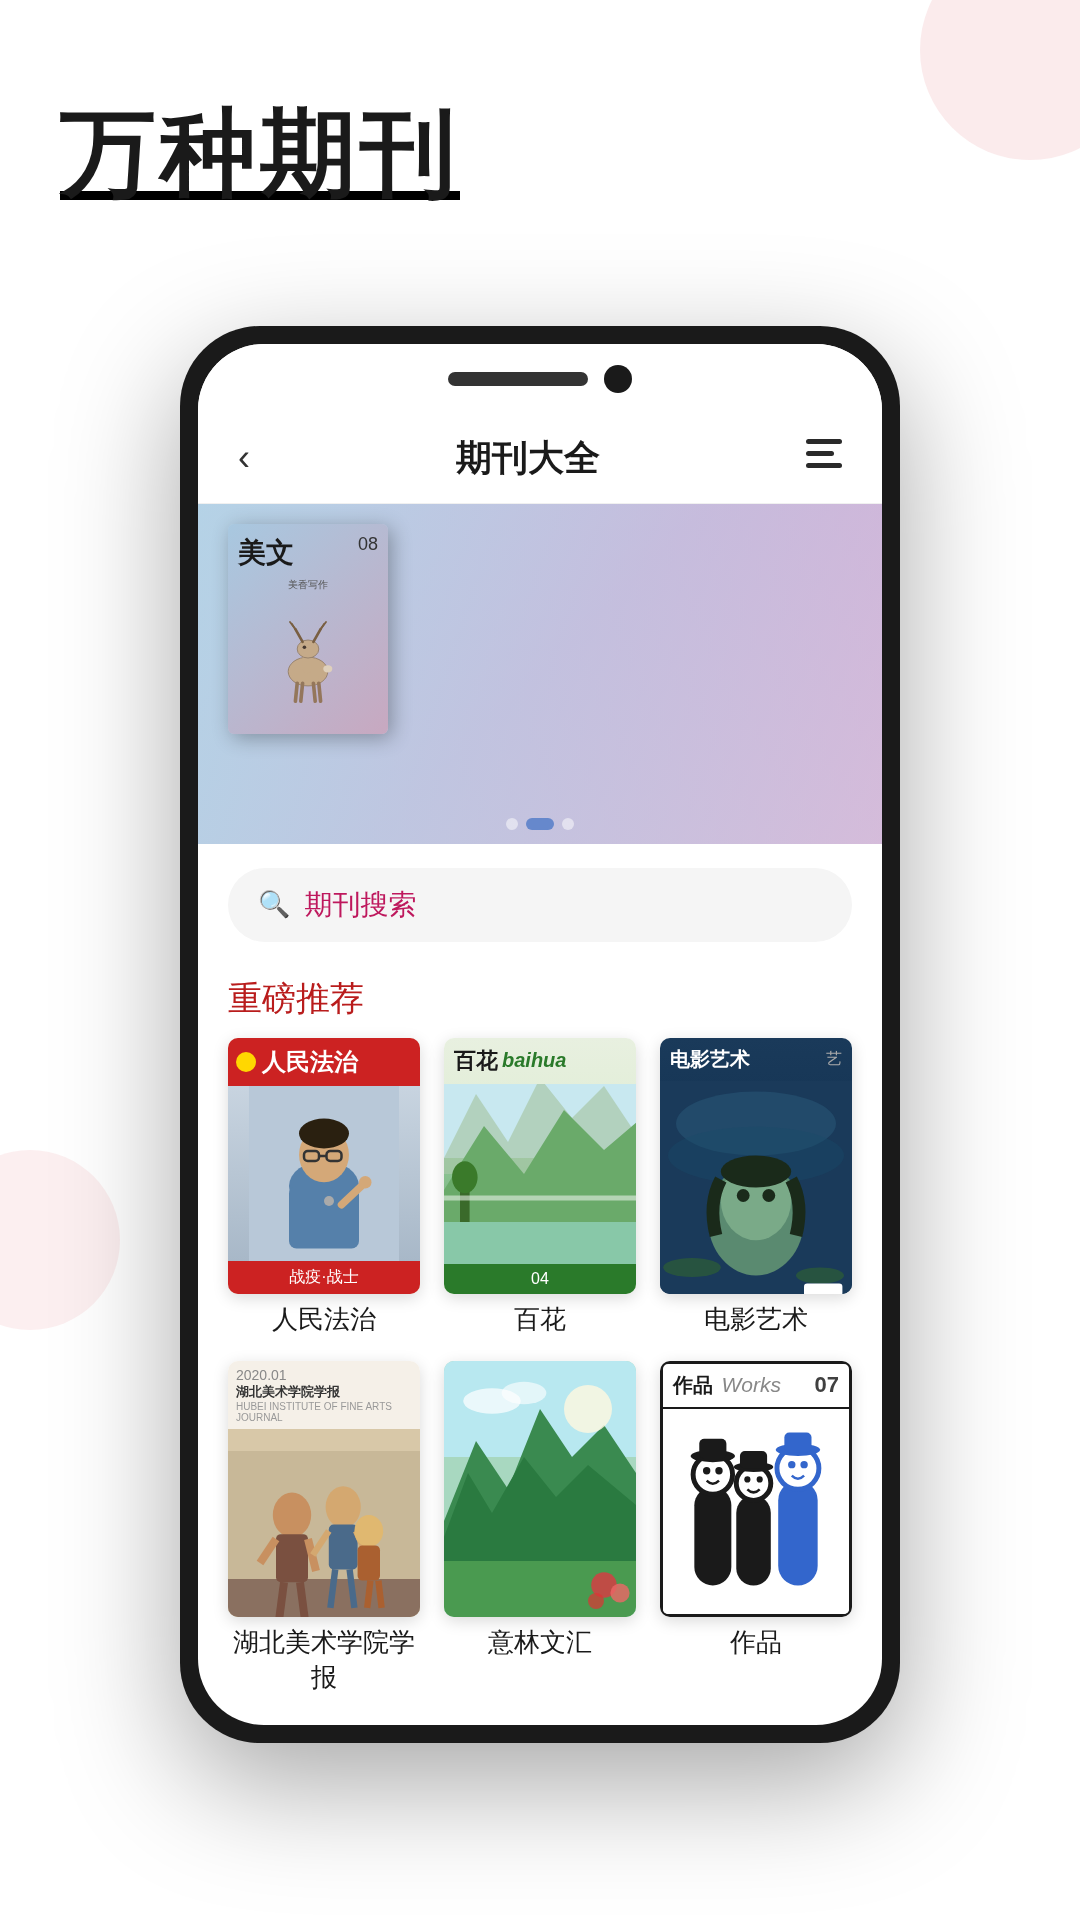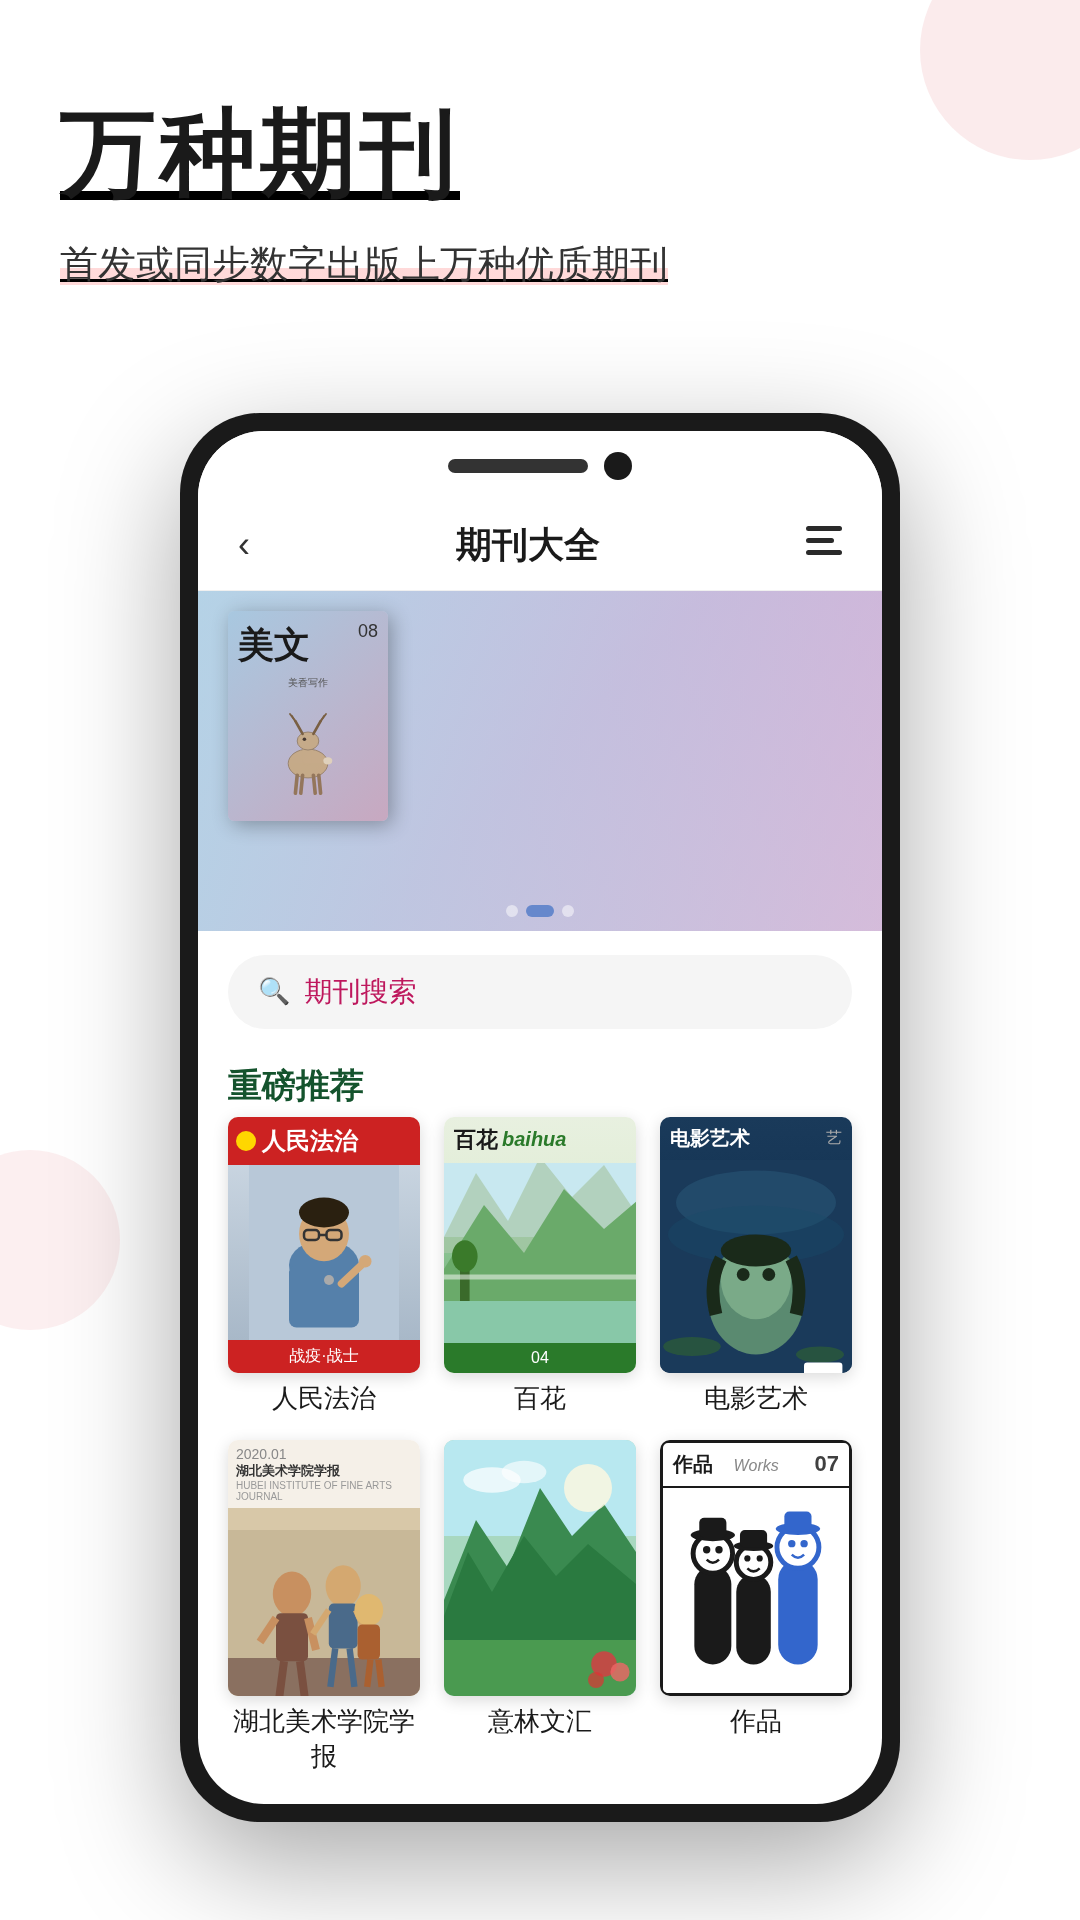--- a/index.html
+++ b/index.html
@@ -158,21 +158,21 @@
       box-shadow: 4px 4px 20px rgba(0,0,0,0.3);
       overflow: hidden;
     }
     .banner-mag-header {
       display: flex;
       justify-content: space-between;
       width: 100%;
       margin-bottom: 6px;
     }
     .banner-mag-title-cn {
-      font-size: 36px;
+      font-size: 28px;
       font-weight: 900;
       color: #1a1a1a;
       text-align: center;
     }
     .banner-mag-issue {
       font-size: 18px;
       color: #333;
     }
     .banner-mag-sub {
       font-size: 10px;
@@ -253,23 +253,23 @@
       font-size: 26px;
     }
     .search-placeholder {
       font-size: 28px;
       color: #be185d;
     }
 
     
     .section-title {
       font-size: 34px;
-      font-weight: 700;
-      color: #14532d;
-      padding: 10px 30px 8px;
+      font-weight: 400;
+      color: #b91c1c;
+      padding: 10px 30px 16px;
     }
 
     
     .mag-grid {
       display: grid;
       grid-template-columns: repeat(3, 1fr);
       gap: 24px;
       padding: 0 30px 30px;
     }
     .mag-item {
@@ -473,23 +473,20 @@
     }
   </style>
 </head>
 <body>
 
 <div class="bg-deco-top-right"></div>
 <div class="bg-deco-left-mid"></div>
 
 <div class="hero-section">
   <h1 class="hero-title">万种期刊</h1>
-  <p class="hero-subtitle">
-    <span class="highlight">首发或同步数字出版上万种优质期刊</span>
-  </p>
 </div>
 
 <div class="phone-wrapper">
   <div class="phone-mockup">
     <div class="phone-inner">
 
       <div class="phone-status-bar">
         <div class="phone-notch-area">
           <div class="speaker-bar"></div>
           <div class="camera-dot"></div>
@@ -739,21 +736,21 @@
           </div>
           <span class="mag-name">意林文汇</span>
         </div>
 
         <div class="mag-item">
           <div class="mag-cover">
             <div class="cover-zuopin" style="height:100%; border: 3px solid #1a1a1a; border-radius:8px; overflow:hidden;">
               <div class="cover-zuopin-header" style="padding:8px 10px; display:flex; justify-content:space-between; align-items:center; border-bottom:2px solid #1a1a1a;">
                 <div>
                   <span class="cover-zuopin-title-cn" style="font-size:20px; font-weight:700; color:#1a1a1a;">作品</span>
-                  <span class="cover-zuopin-title-en" style="font-size:16px; font-style:italic; color:#888; margin-left:16px;">Works</span>
+                  <span class="cover-zuopin-title-en" style="font-size:21px; font-style:italic; color:#888; margin-left:4px;">Works</span>
                 </div>
                 <span class="cover-zuopin-issue" style="font-size:22px; font-weight:900; color:#404040;">07</span>
               </div>
               <div style="flex:1; background:#fff; display:flex; align-items:center; justify-content:center; padding:10px; height:calc(100% - 55px);">
                 <svg viewBox="0 0 120 150" width="100%" height="100%">
 
                   <rect width="120" height="150" fill="#fff"></rect>
 
                   <rect x="10" y="55" width="30" height="80" rx="15" fill="#1a1a1a"></rect>
                   <circle cx="25" cy="45" r="16" fill="#fff" stroke="#1a1a1a" stroke-width="4"></circle>

